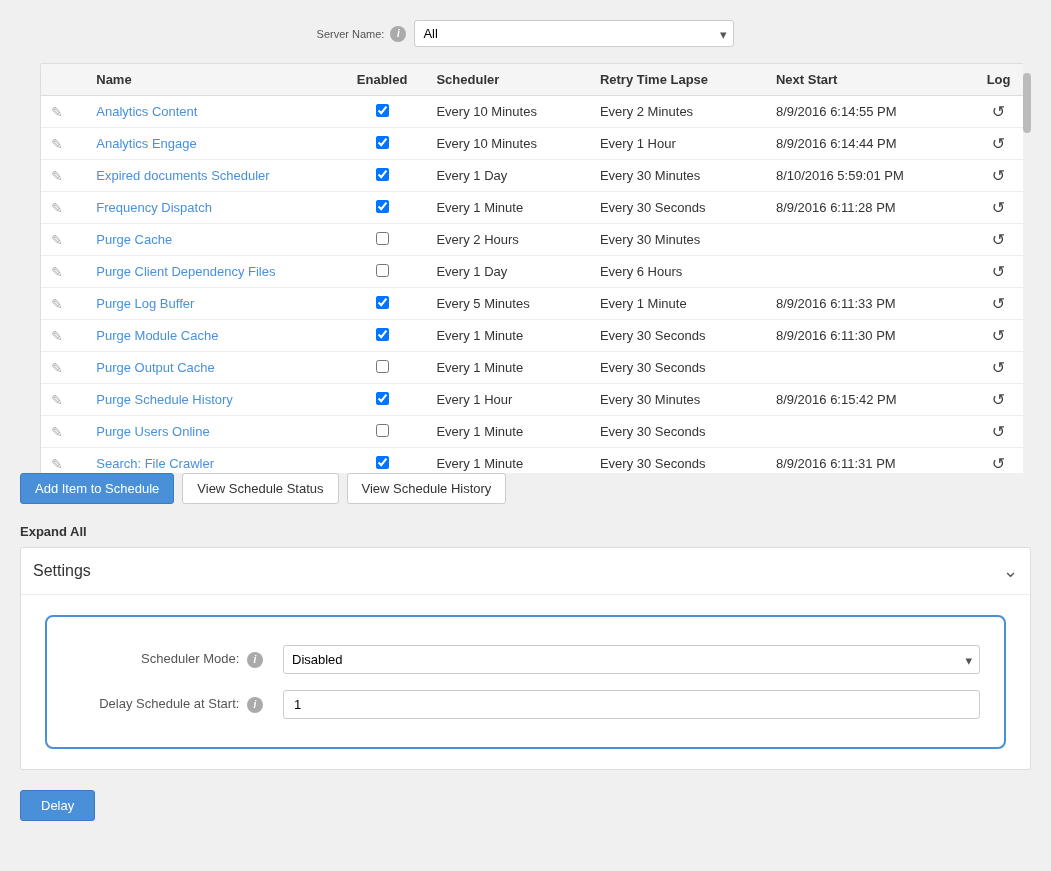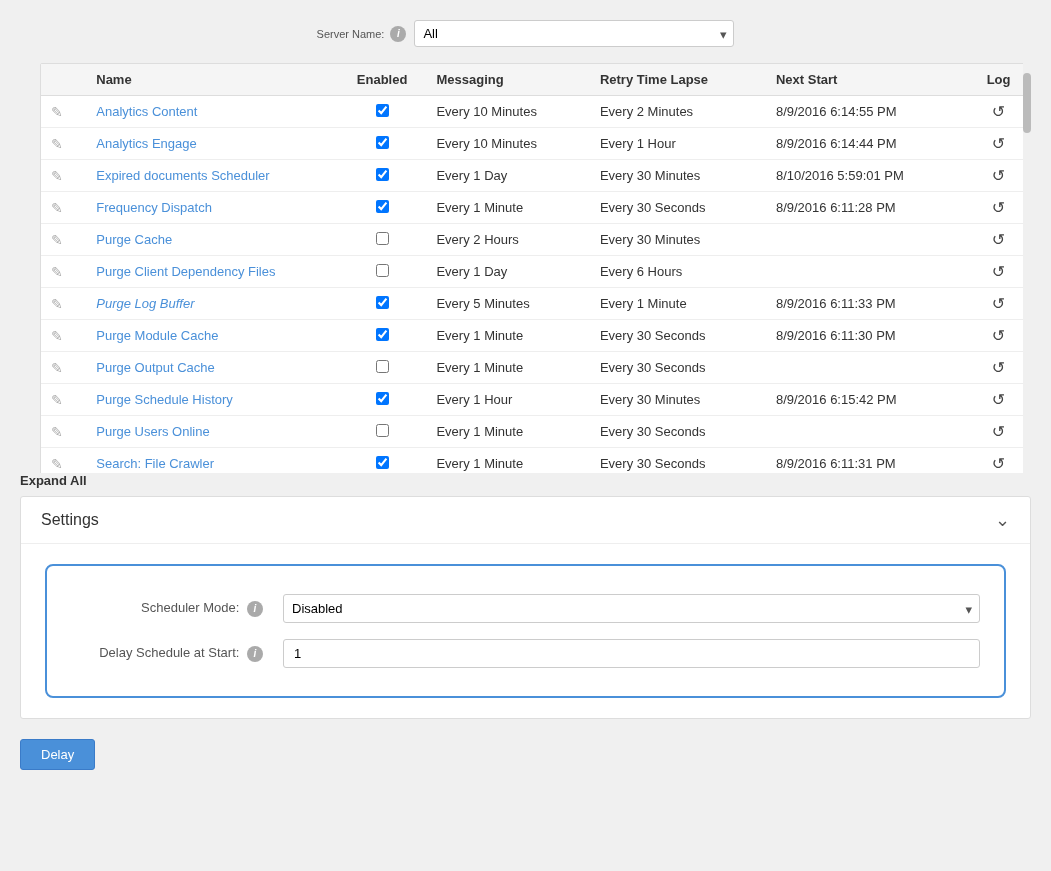--- a/index.html
+++ b/index.html
@@ -165,21 +165,21 @@
     .settings-section {
       background: #fff;
       border: 1px solid #ddd;
       border-radius: 3px;
       margin-bottom: 20px;
     }
     .settings-header {
       display: flex;
       justify-content: space-between;
       align-items: center;
-      padding: 12px 20px;
+      padding: 12px 12px;
       border-bottom: 1px solid #eee;
       cursor: pointer;
     }
     .settings-title {
       font-size: 16px;
       font-weight: normal;
       color: #333;
     }
     .chevron-icon {
       font-size: 18px;
@@ -260,21 +260,21 @@
 
   
   <div class="table-wrapper">
     <div class="table-container">
       <table>
         <thead>
           <tr>
             <th class="col-icon"></th>
             <th class="col-name">Name</th>
             <th class="col-enabled">Enabled</th>
-            <th class="col-freq">Messaging</th>
+            <th class="col-freq">Scheduler</th>
             <th class="col-retry">Retry Time Lapse</th>
             <th class="col-next">Next Start</th>
             <th class="col-log">Log</th>
           </tr>
         </thead>
         <tbody id="table-body">
         <tr>
               <td class="col-icon"><span class="edit-icon">✎</span></td>
               <td class="col-name"><a href="#" style="color: rgb(74, 144, 217); text-decoration: none;">Analytics Content</a></td>
               <td class="col-enabled"><input type="checkbox" checked="" style=""></td>
@@ -323,21 +323,21 @@
               <td class="col-icon"><span class="edit-icon">✎</span></td>
               <td class="col-name"><a href="#" style="color: rgb(74, 144, 217); text-decoration: none;">Purge Client Dependency Files</a></td>
               <td class="col-enabled"><input type="checkbox" style=""></td>
               <td class="col-freq">Every 1 Day</td>
               <td class="col-retry">Every 6 Hours</td>
               <td class="col-next"></td>
               <td class="col-log"><span class="log-spin">↺</span></td>
             </tr>
             <tr>
               <td class="col-icon"><span class="edit-icon">✎</span></td>
-              <td class="col-name"><a href="#" style="color: rgb(74, 144, 217); text-decoration: none; font-style: italic;">Purge Log Buffer</a></td>
+              <td class="col-name"><a href="#" style="color: rgb(74, 144, 217); text-decoration: none;">Purge Log Buffer</a></td>
               <td class="col-enabled"><input type="checkbox" checked="" style=""></td>
               <td class="col-freq">Every 5 Minutes</td>
               <td class="col-retry">Every 1 Minute</td>
               <td class="col-next">8/9/2016 6:11:33 PM</td>
               <td class="col-log"><span class="log-spin">↺</span></td>
             </tr>
             <tr>
               <td class="col-icon"><span class="edit-icon">✎</span></td>
               <td class="col-name"><a href="#" style="color: rgb(74, 144, 217); text-decoration: none;">Purge Module Cache</a></td>
               <td class="col-enabled"><input type="checkbox" checked="" style=""></td>
@@ -384,20 +384,25 @@
             </tr>
           </tbody>
       </table>
     </div>
     <div class="scrollbar-track">
       <div class="scrollbar-thumb"></div>
     </div>
   </div>
 
   
+  <div class="buttons-row">
+    <button class="btn btn-blue">Add Item to Schedule</button>
+    <button class="btn btn-default">View Schedule Status</button>
+    <button class="btn btn-default">View Schedule History</button>
+  </div>
 
   
   <div class="expand-all">Expand All</div>
 
   
   <div class="settings-section">
     <div class="settings-header">
       <span class="settings-title">Settings</span>
       <span class="chevron-icon">⌄</span>
     </div>

